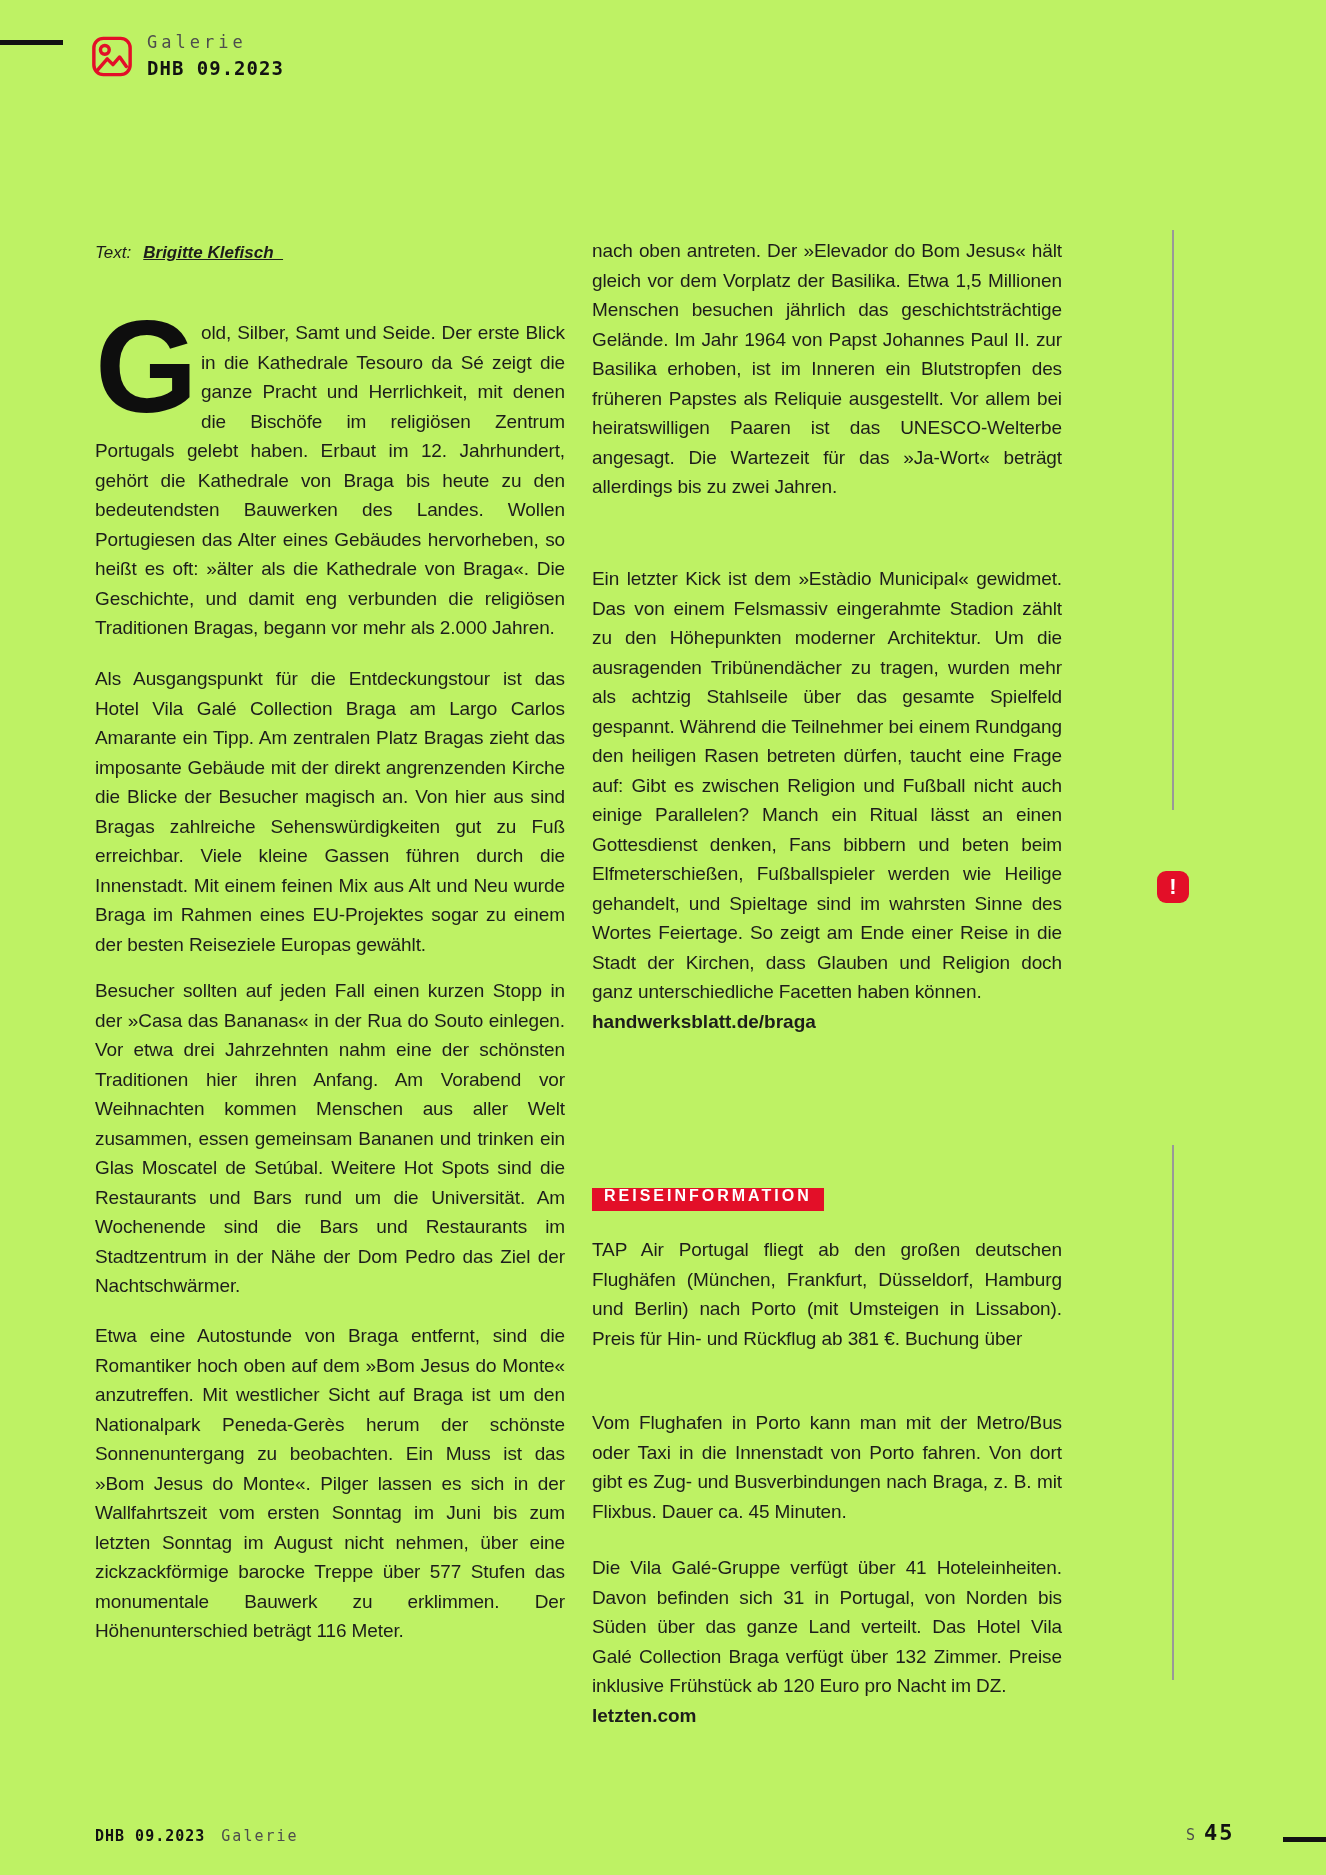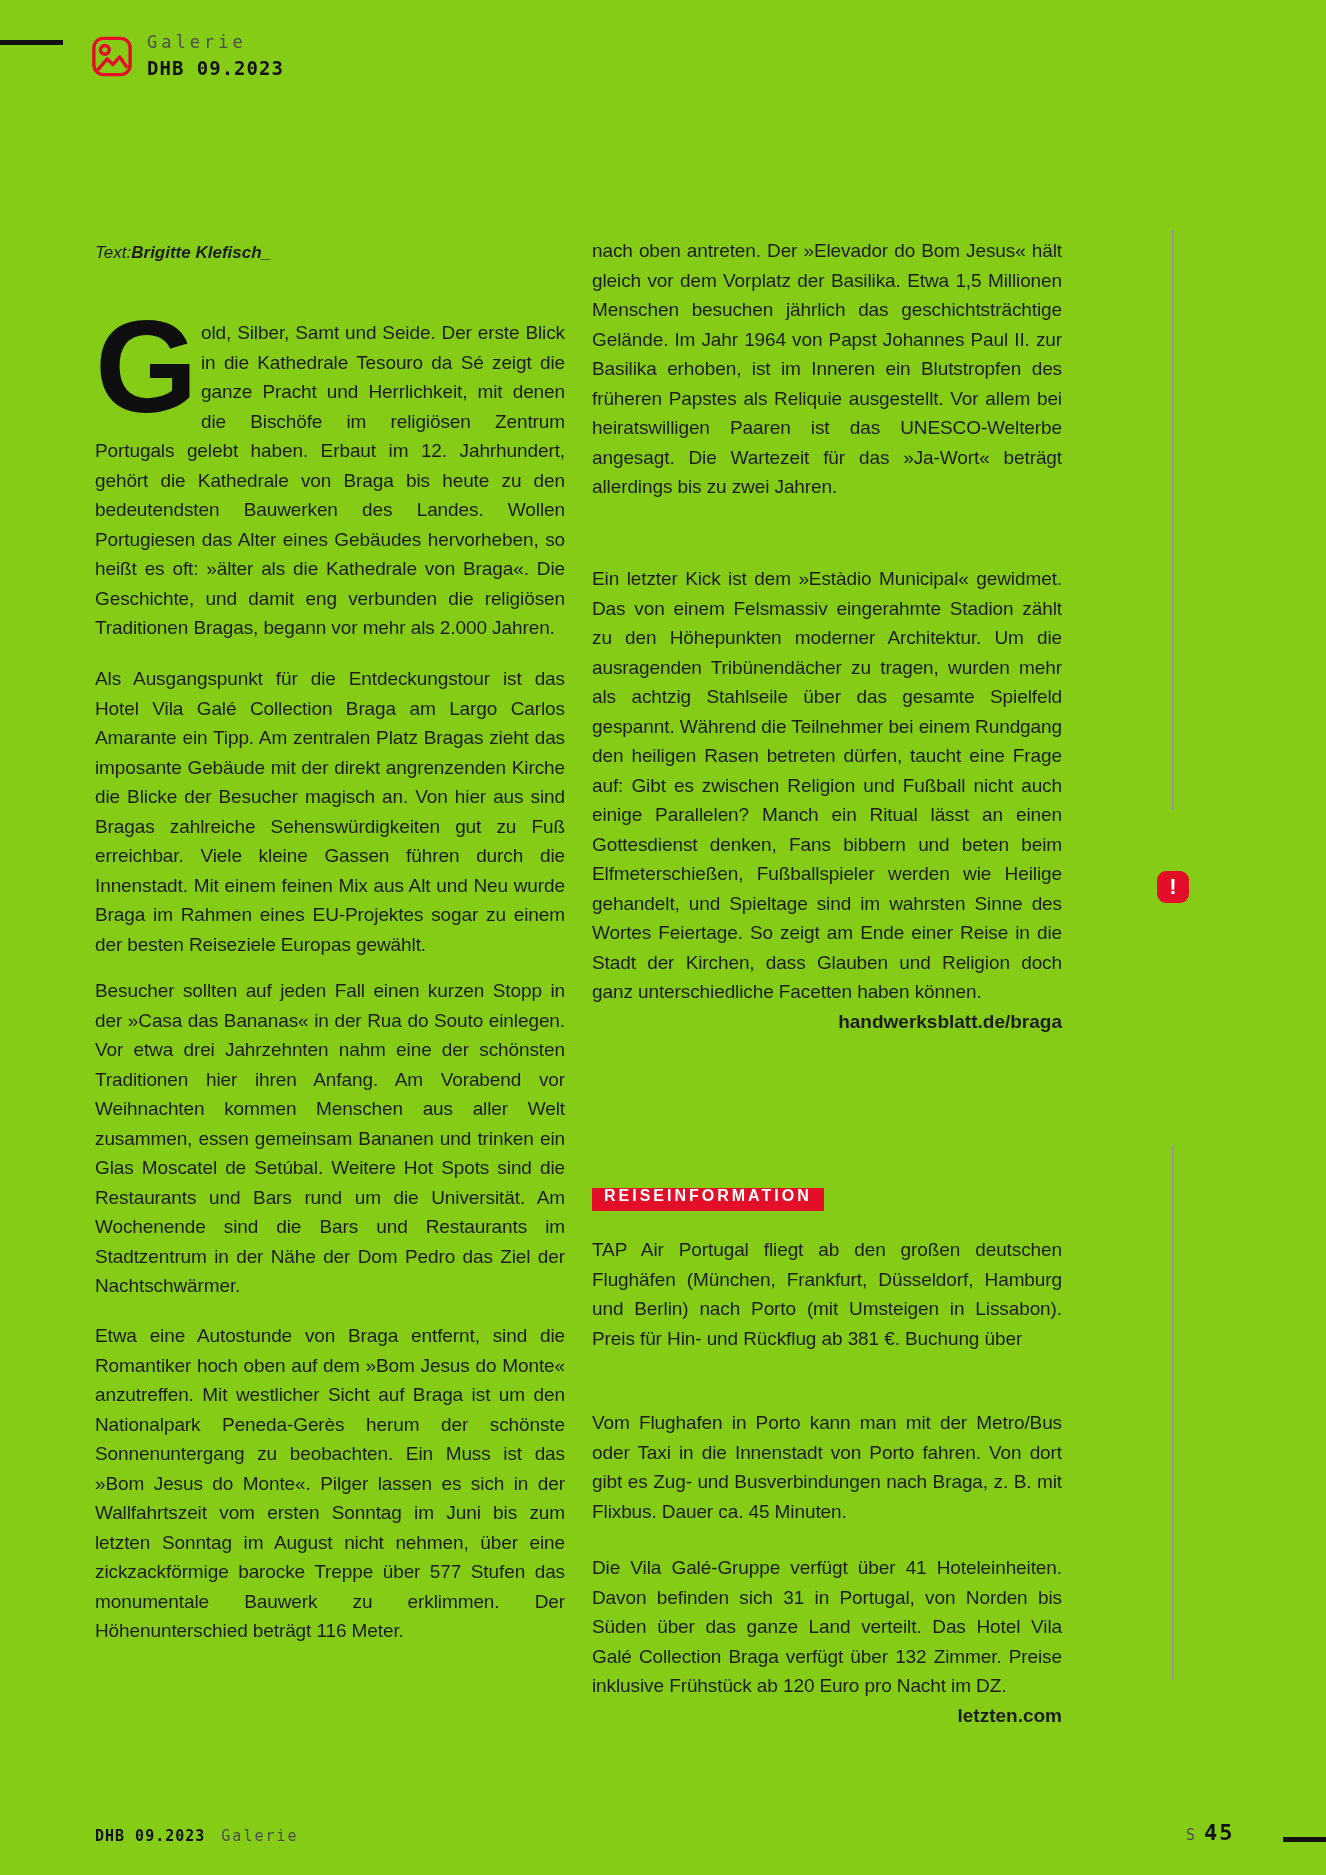--- a/index.html
+++ b/index.html
@@ -3,42 +3,42 @@
 <meta charset="utf-8">
 <style>
   :root{
     --accent-red:#E30F28;
     --text:#1D1D1B;
     --muted-gray:#4D4D4D;
     --rule-gray:#999999;
   }
   html,body{margin:0;padding:0;background:#e8e8e8;}
   .page{
-    position:relative;width:1326px;height:1875px;background:#84cc16;
+    position:relative;width:1326px;height:1875px;background:#bef264;
     font-family:"Liberation Sans",sans-serif;color:var(--text);
     margin:0 auto;overflow:hidden;
   }
   .abs{position:absolute;}
 
   
   .rule-top{left:0;top:40px;width:63px;height:5px;background:#121212;}
   .header-logo{left:91px;top:33px;width:42px;height:47px;}
   .header-text{left:147px;top:31px;}
   .header-section{
     font-family:"DejaVu Sans Mono",monospace;font-size:17px;letter-spacing:4px;
     color:var(--muted-gray);line-height:22px;
   }
   .header-issue{
     font-family:"DejaVu Sans Mono",monospace;font-size:19px;font-weight:bold;
     letter-spacing:1px;color:#121212;line-height:24px;margin-top:3px;
   }
 
   
   .byline{left:95px;top:242px;font-size:17px;font-style:italic;line-height:22px;}
-  .byline-author{font-weight:bold;margin-left:0;}
+  .byline-author{font-weight:bold;margin-left:12px;text-decoration:underline;}
 
   
   .body-text{
     font-size:19px;line-height:29.5px;letter-spacing:-0.1px;
     text-align:justify;margin:0;color:var(--text);
   }
   .c1p1{left:95px;top:318px;width:470px;}
   .c1p2{left:95px;top:664px;width:470px;}
   .c1p3{left:95px;top:976px;width:470px;}
   .c1h {left:95px;top:1291px;width:470px;}
@@ -55,21 +55,21 @@
     float:left;width:92px;height:90px;margin:4px 14px 0 0;
     font-size:132px;line-height:90px;font-weight:bold;color:#0e0e0e;
     text-align:left;
   }
   .col-heading{
     margin:0;font-size:20px;font-weight:bold;letter-spacing:2px;line-height:29.5px;
     color:var(--text);
   }
   .bold-link{
     margin:0;font-size:19px;line-height:29.5px;font-weight:bold;color:var(--text);
-    text-align:right;
+    text-align:left;
   }
   .info-label{
     display:inline-block;background:var(--accent-red);color:#ffffff;
     font-size:16px;font-weight:bold;letter-spacing:3px;line-height:1;
     padding:0 12px 7px 12px;
   }
 
   
   .margin-rule{width:2px;background:var(--rule-gray);}
   .margin-rule-top{left:1172px;top:230px;height:580px;}

